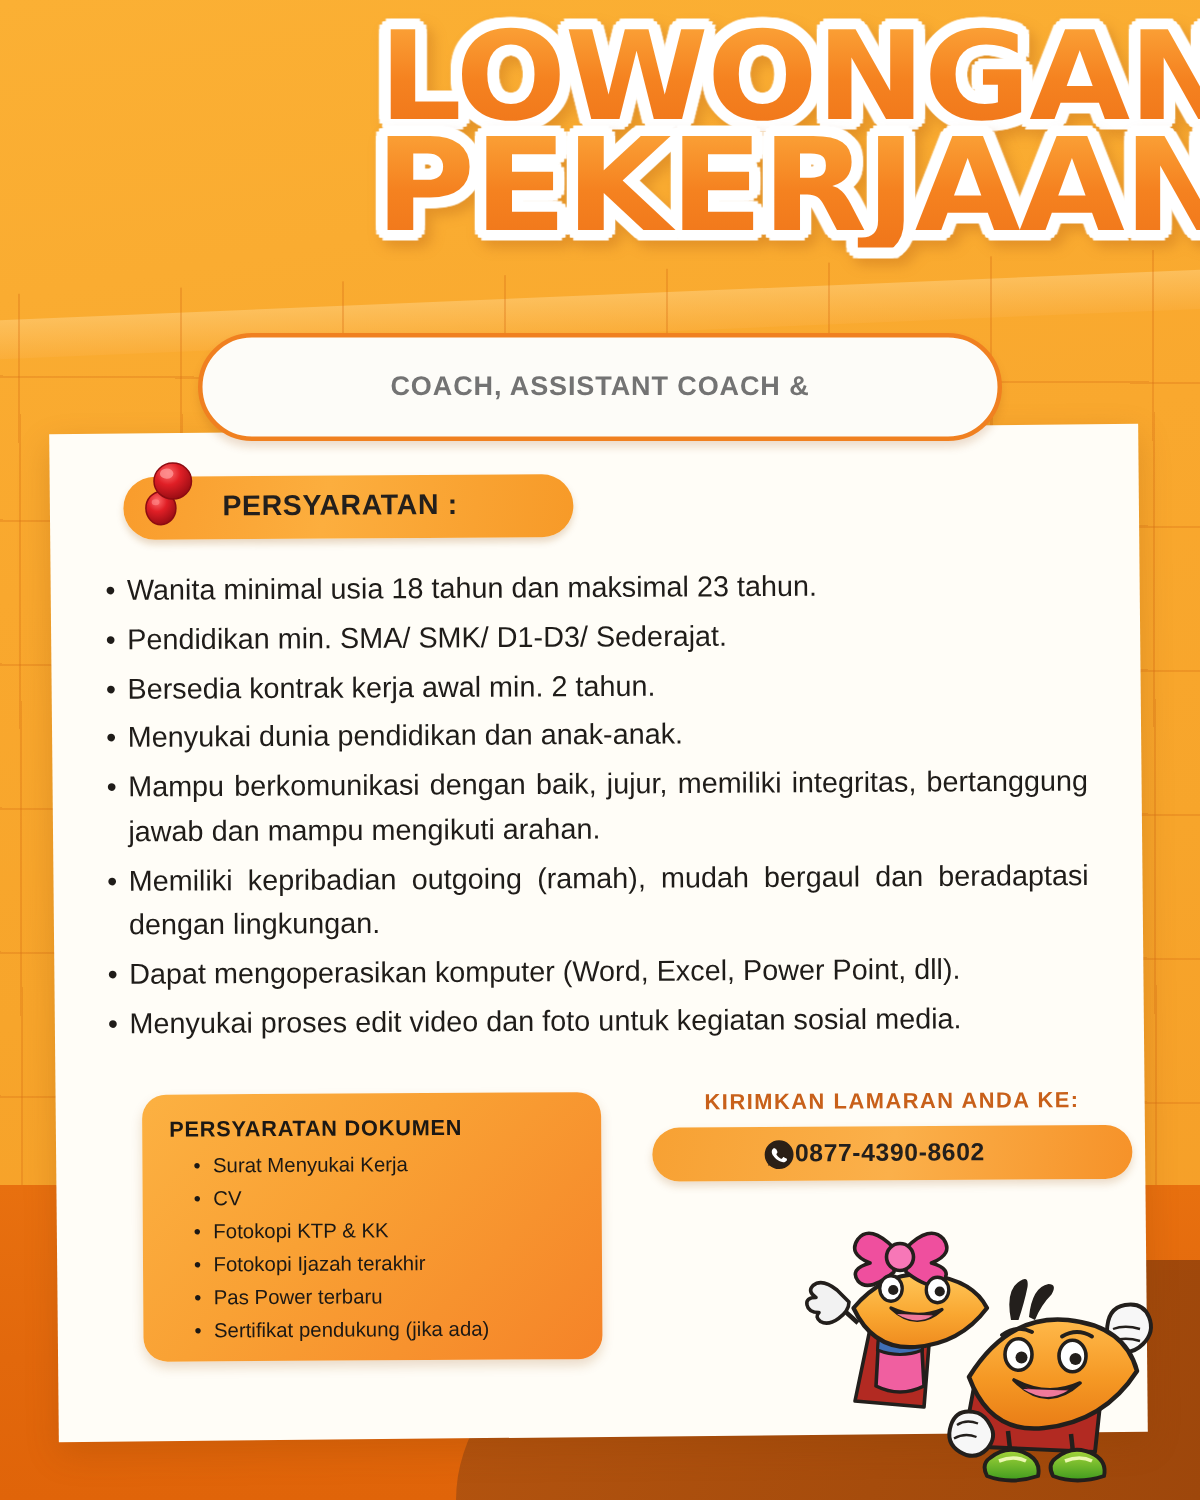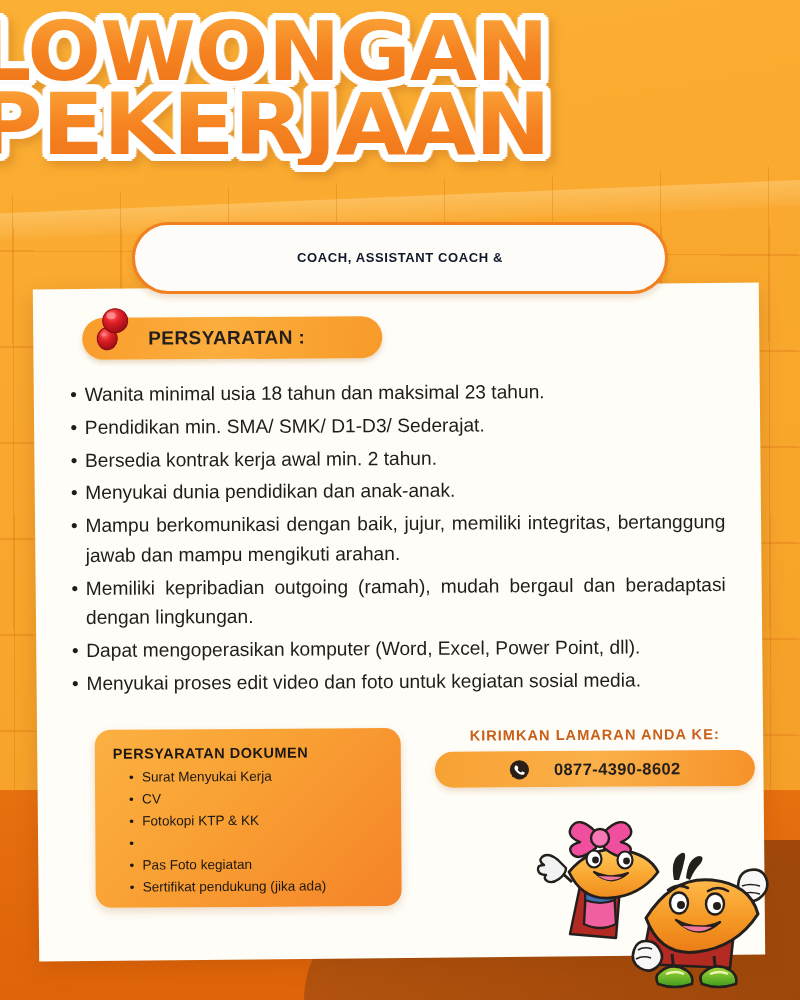--- a/index.html
+++ b/index.html
@@ -41,21 +41,21 @@
   }
   .bottom-wedge-dark{
     position:absolute; right:0; bottom:0; width:62%; height:160px;
     background:linear-gradient(110deg,#b4540f 0%,#a64c0c 60%,#9e470b 100%);
     border-top-left-radius:100% 190%;
   }
 
   
   .title-wrap{
     position:absolute; left:0; top:14px; width:100%;
-    text-align:left; z-index:6;
+    text-align:right; z-index:6;
   }
   .title-line{
     display:block;
     font-family:"DejaVu Sans", sans-serif;
     font-weight:900;
     font-size:82px;
     line-height:.92;
     letter-spacing:-1px;
     transform:scaleX(1.06);
     background:linear-gradient(180deg,#fba338 0%,#f58220 52%,#f0761a 100%);
@@ -80,23 +80,23 @@
     background:#fdfcf8;
     border:3px solid #f08020;
     border-radius:40px;
     display:flex; flex-direction:column;
     align-items:center; justify-content:center;
     z-index:7;
     box-shadow:0 4px 6px rgba(150,70,10,.18);
   }
   .subtitle-line{
     font-weight:bold;
-    font-size:13px;
+    font-size:18px;
     letter-spacing:.6px;
-    color:#0f172a;
+    color:#737373;
     line-height:1.42;
     text-align:center;
   }
 
   
   .card{
     position:absolute;
     left:36px; top:286px;
     width:726px; height:672px;
     background:#fffdf7;
@@ -183,21 +183,20 @@
   .contact-pill{
     position:absolute; left:398px; top:466px;
     width:320px; height:36px;
     border-radius:20px;
     background:linear-gradient(100deg,#f7a133 0%,#fbb04a 50%,#f69229 100%);
     display:flex; align-items:center;
     box-shadow:0 3px 6px rgba(150,80,10,.2);
   }
   .wa-icon{ margin-left:74px; width:21px; height:21px; flex:0 0 21px; }
   .contact-number{
-    margin-left:24px;
     font-weight:bold; font-size:16.5px;
     letter-spacing:.4px; color:#231f1c;
   }
 
   
   .mascots{
     position:absolute; right:6px; bottom:-4px;
     width:270px; height:190px; z-index:8;
   }
 </style>
@@ -284,24 +283,25 @@
       <div class="doc-item">
         <span class="doc-bullet">•</span>
         <span>CV</span>
       </div>
       <div class="doc-item">
         <span class="doc-bullet">•</span>
         <span>Fotokopi KTP &amp; KK</span>
       </div>
       <div class="doc-item">
         <span class="doc-bullet">•</span>
-      </div>
-      <div class="doc-item">
-        <span class="doc-bullet">•</span>
-        <span>Pas Foto kegiatan</span>
+        <span>Fotokopi Ijazah terakhir</span>
+      </div>
+      <div class="doc-item">
+        <span class="doc-bullet">•</span>
+        <span>Pas Power terbaru</span>
       </div>
       <div class="doc-item">
         <span class="doc-bullet">•</span>
         <span>Sertifikat pendukung (jika ada)</span>
       </div>
     </div>
 
     <div class="contact-head">KIRIMKAN LAMARAN ANDA KE:</div>
     <div class="contact-pill">
       <svg class="wa-icon" viewBox="0 0 24 24">

